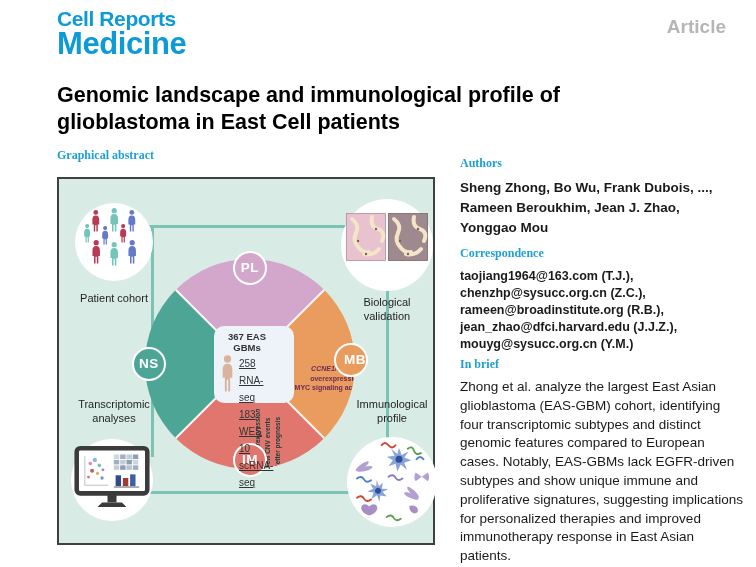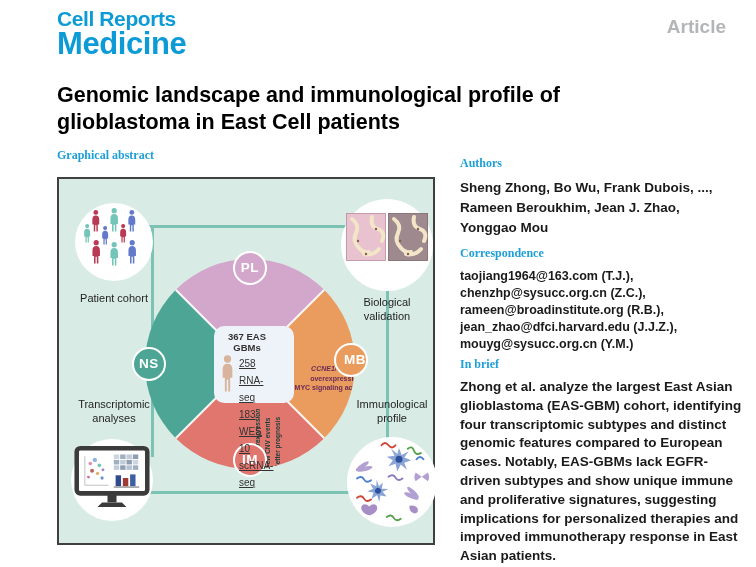--- a/index.html
+++ b/index.html
@@ -19,21 +19,21 @@
   .ga-head{left:57px;top:148px;}
   .authors-head{left:460px;top:156px;}
   .corr-head{left:460px;top:246px;}
   .brief-head{left:460px;top:357px;}
 
   
   .authors-text{position:absolute;left:460px;top:178px;width:300px;font-size:13.5px;font-weight:bold;
                 line-height:20px;white-space:pre-line;}
   .corr-text{position:absolute;left:460px;top:268px;width:300px;font-size:12.5px;font-weight:bold;
              line-height:17px;white-space:pre-line;}
-  .brief-text{position:absolute;left:460px;top:378px;width:287px;font-size:13.5px;line-height:18.8px;font-weight:bold;}
+  .brief-text{position:absolute;left:460px;top:378px;width:287px;font-size:13.5px;line-height:18.8px;}
 
   
   .ga-box{position:absolute;left:57px;top:177px;width:378px;height:368px;background:var(--mint);
           border:2.5px solid var(--border);box-sizing:border-box;}
   .ga-inner{position:absolute;left:0;top:0;width:373px;height:359px;}
   .cline{position:absolute;background:var(--connector);}
   .l-top{left:55px;top:46px;width:273px;height:2.5px;}
   .l-left{left:92px;top:46px;width:2.5px;height:232px;}
   .l-right{left:327px;top:46px;width:2.5px;height:235px;}
   .l-bottom{left:53px;top:312px;width:280px;height:2.5px;}

